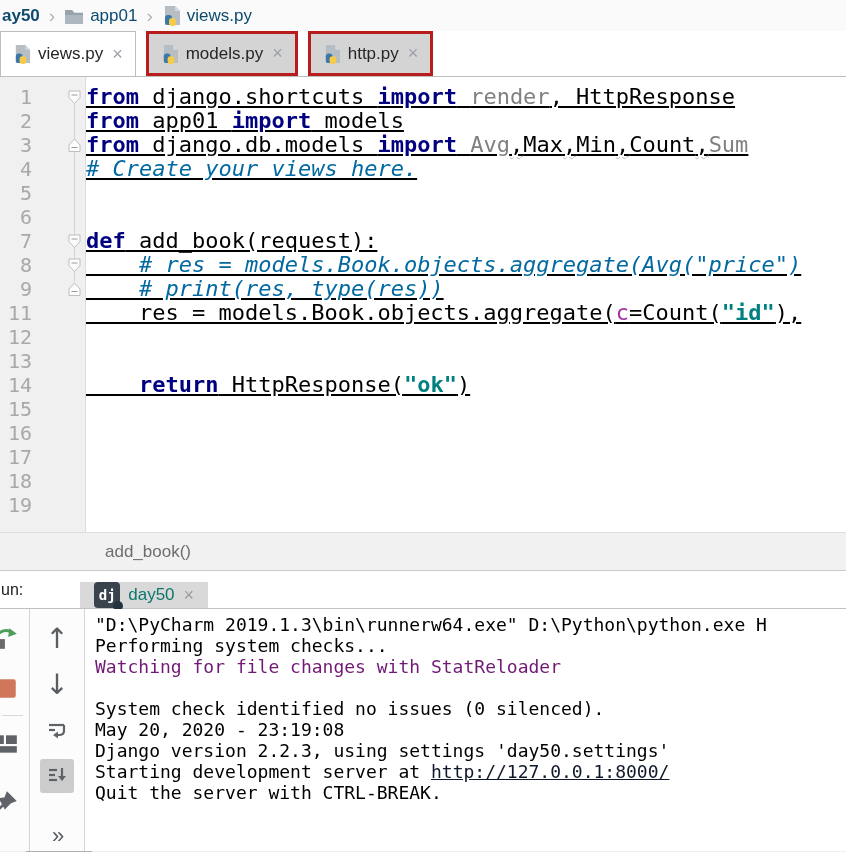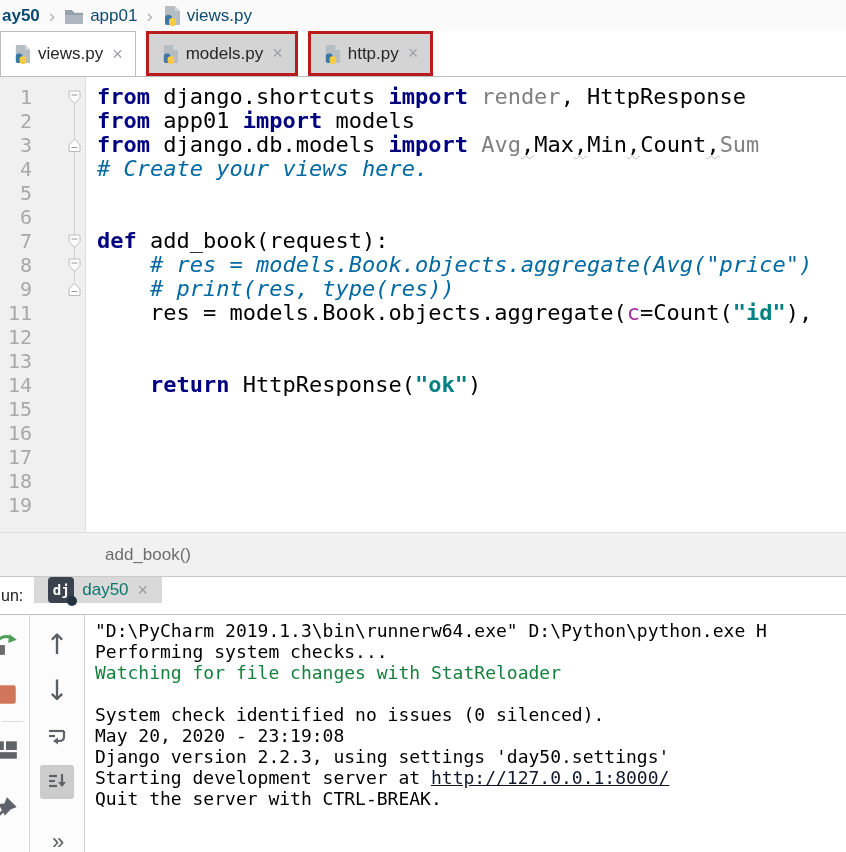--- a/index.html
+++ b/index.html
@@ -28,37 +28,37 @@
             font-family:"DejaVu Sans Mono", monospace; font-size:22px; line-height:24px; }
   .gutter-bg { position:absolute; left:0; top:0; bottom:0; width:86px; background:#f0f0f0;
                border-right:1px solid #dcdcdc; }
   .fold-connector { position:absolute; left:74px; top:27px; height:178px; width:1px; background:#d2d2d2; }
   .lines { position:relative; padding-top:8px; }
   .row { position:relative; display:flex; height:24px; white-space:pre; }
   .row.current { background:#fcf6e3; }
   .ln { width:42px; flex:none; text-align:right; padding-right:10px; color:#a8a8a8; font-size:20px; }
   .fold { width:44px; flex:none; position:relative; }
   .fold svg { position:absolute; left:26px; top:5px; }
-  .code { white-space:pre; padding-left:11px; color:#000; }
+  .code { white-space:pre; color:#000;text-decoration:underline; }
   .tk-kw { color:#000080; font-weight:bold; }
   .tk-pl { color:#000000; }
   .tk-unused { color:#808080; }
   .tk-com { color:#0369a1; font-style:italic; }
   .tk-str { color:#008080; font-weight:bold; }
   .tk-kwarg { color:#a333a3; }
   .tk-fn { color:#1750eb; }
   .tk-weak { text-decoration:underline wavy 1px #b9b9b9; text-underline-offset:3px; }
 
   
-  .funcbar { height:45px; background:#f1f1f1; border-top:1px solid #dedede; border-bottom:1px solid #c9c9c9;
+  .funcbar { height:39px; background:#f1f1f1; border-top:1px solid #dedede; border-bottom:1px solid #c9c9c9;
              display:flex; align-items:center; font-size:17px; color:#6e6e6e; }
   .funcbar span { margin-left:105px; }
 
   
-  .runheader { height:38px; background:#fff; border-bottom:1px solid #c0c0c0; display:flex; align-items:flex-start; }
+  .runheader { height:38px; background:#fff; border-bottom:1px solid #c0c0c0; display:flex; align-items:flex-end;gap:46px; }
   .runlabel { font-size:16px; color:#1a1a1a; align-self:center; padding-left:1px; }
   .runtab { margin-left:11px; display:flex; align-items:center; background:#d9d9d9; padding:0 14px; }
   .djicon { position:relative; width:26px; height:26px; background:#3a434d; border-radius:4px; margin-right:8px;
             display:inline-flex; align-items:center; justify-content:center; }
   .djicon i { font-style:normal; color:#fff; font-weight:bold; font-size:14px; font-family:"DejaVu Sans Mono", monospace; }
   .djdot { position:absolute; right:-3px; bottom:-3px; width:10px; height:10px; border-radius:50%; background:#243240; }
   .runtab-label { font-size:17px; color:#0f766e; }
   .runtab .x { color:#9b9b9b; font-size:18px; margin-left:9px; }
 
   
@@ -68,21 +68,21 @@
   .stripe .sepline { position:absolute; left:2px; right:6px; height:1px; background:#d9d9d9; }
   .runtools { width:55px; flex:none; border-right:1px solid #d4d4d4; position:relative; background:#fcfcfc; }
   .runtools .ic { position:absolute; left:50%; transform:translateX(-50%); color:#595e62; }
   .glyph-arrow { font-size:28px; line-height:1; font-family:"DejaVu Sans", sans-serif; }
   .selbox { width:34px; height:34px; background:#cccccc; border-radius:3px; display:flex; align-items:center; justify-content:center; }
   .more { font-size:22px; letter-spacing:-2px; }
   .console { flex:1; overflow:hidden; padding:5px 0 0 10px;
              font-family:"DejaVu Sans Mono", monospace; font-size:18px; line-height:21px; }
   .cline { white-space:pre; height:21px; }
   .c-out { color:#000; }
-  .c-err { color:#15803d;margin-top:36px; }
+  .c-err { color:#701a75;margin-top:36px; }
   .c-link { color:#0f172a; text-decoration:underline; }
 
   
   .hscroll { height:7px; background:#efefef; position:relative; }
   .hscroll .thumb { position:absolute; left:26px; top:0; width:66px; height:7px; background:#afafaf; }
 </style>
 </head>
 <body>
 
 <div id="app">

